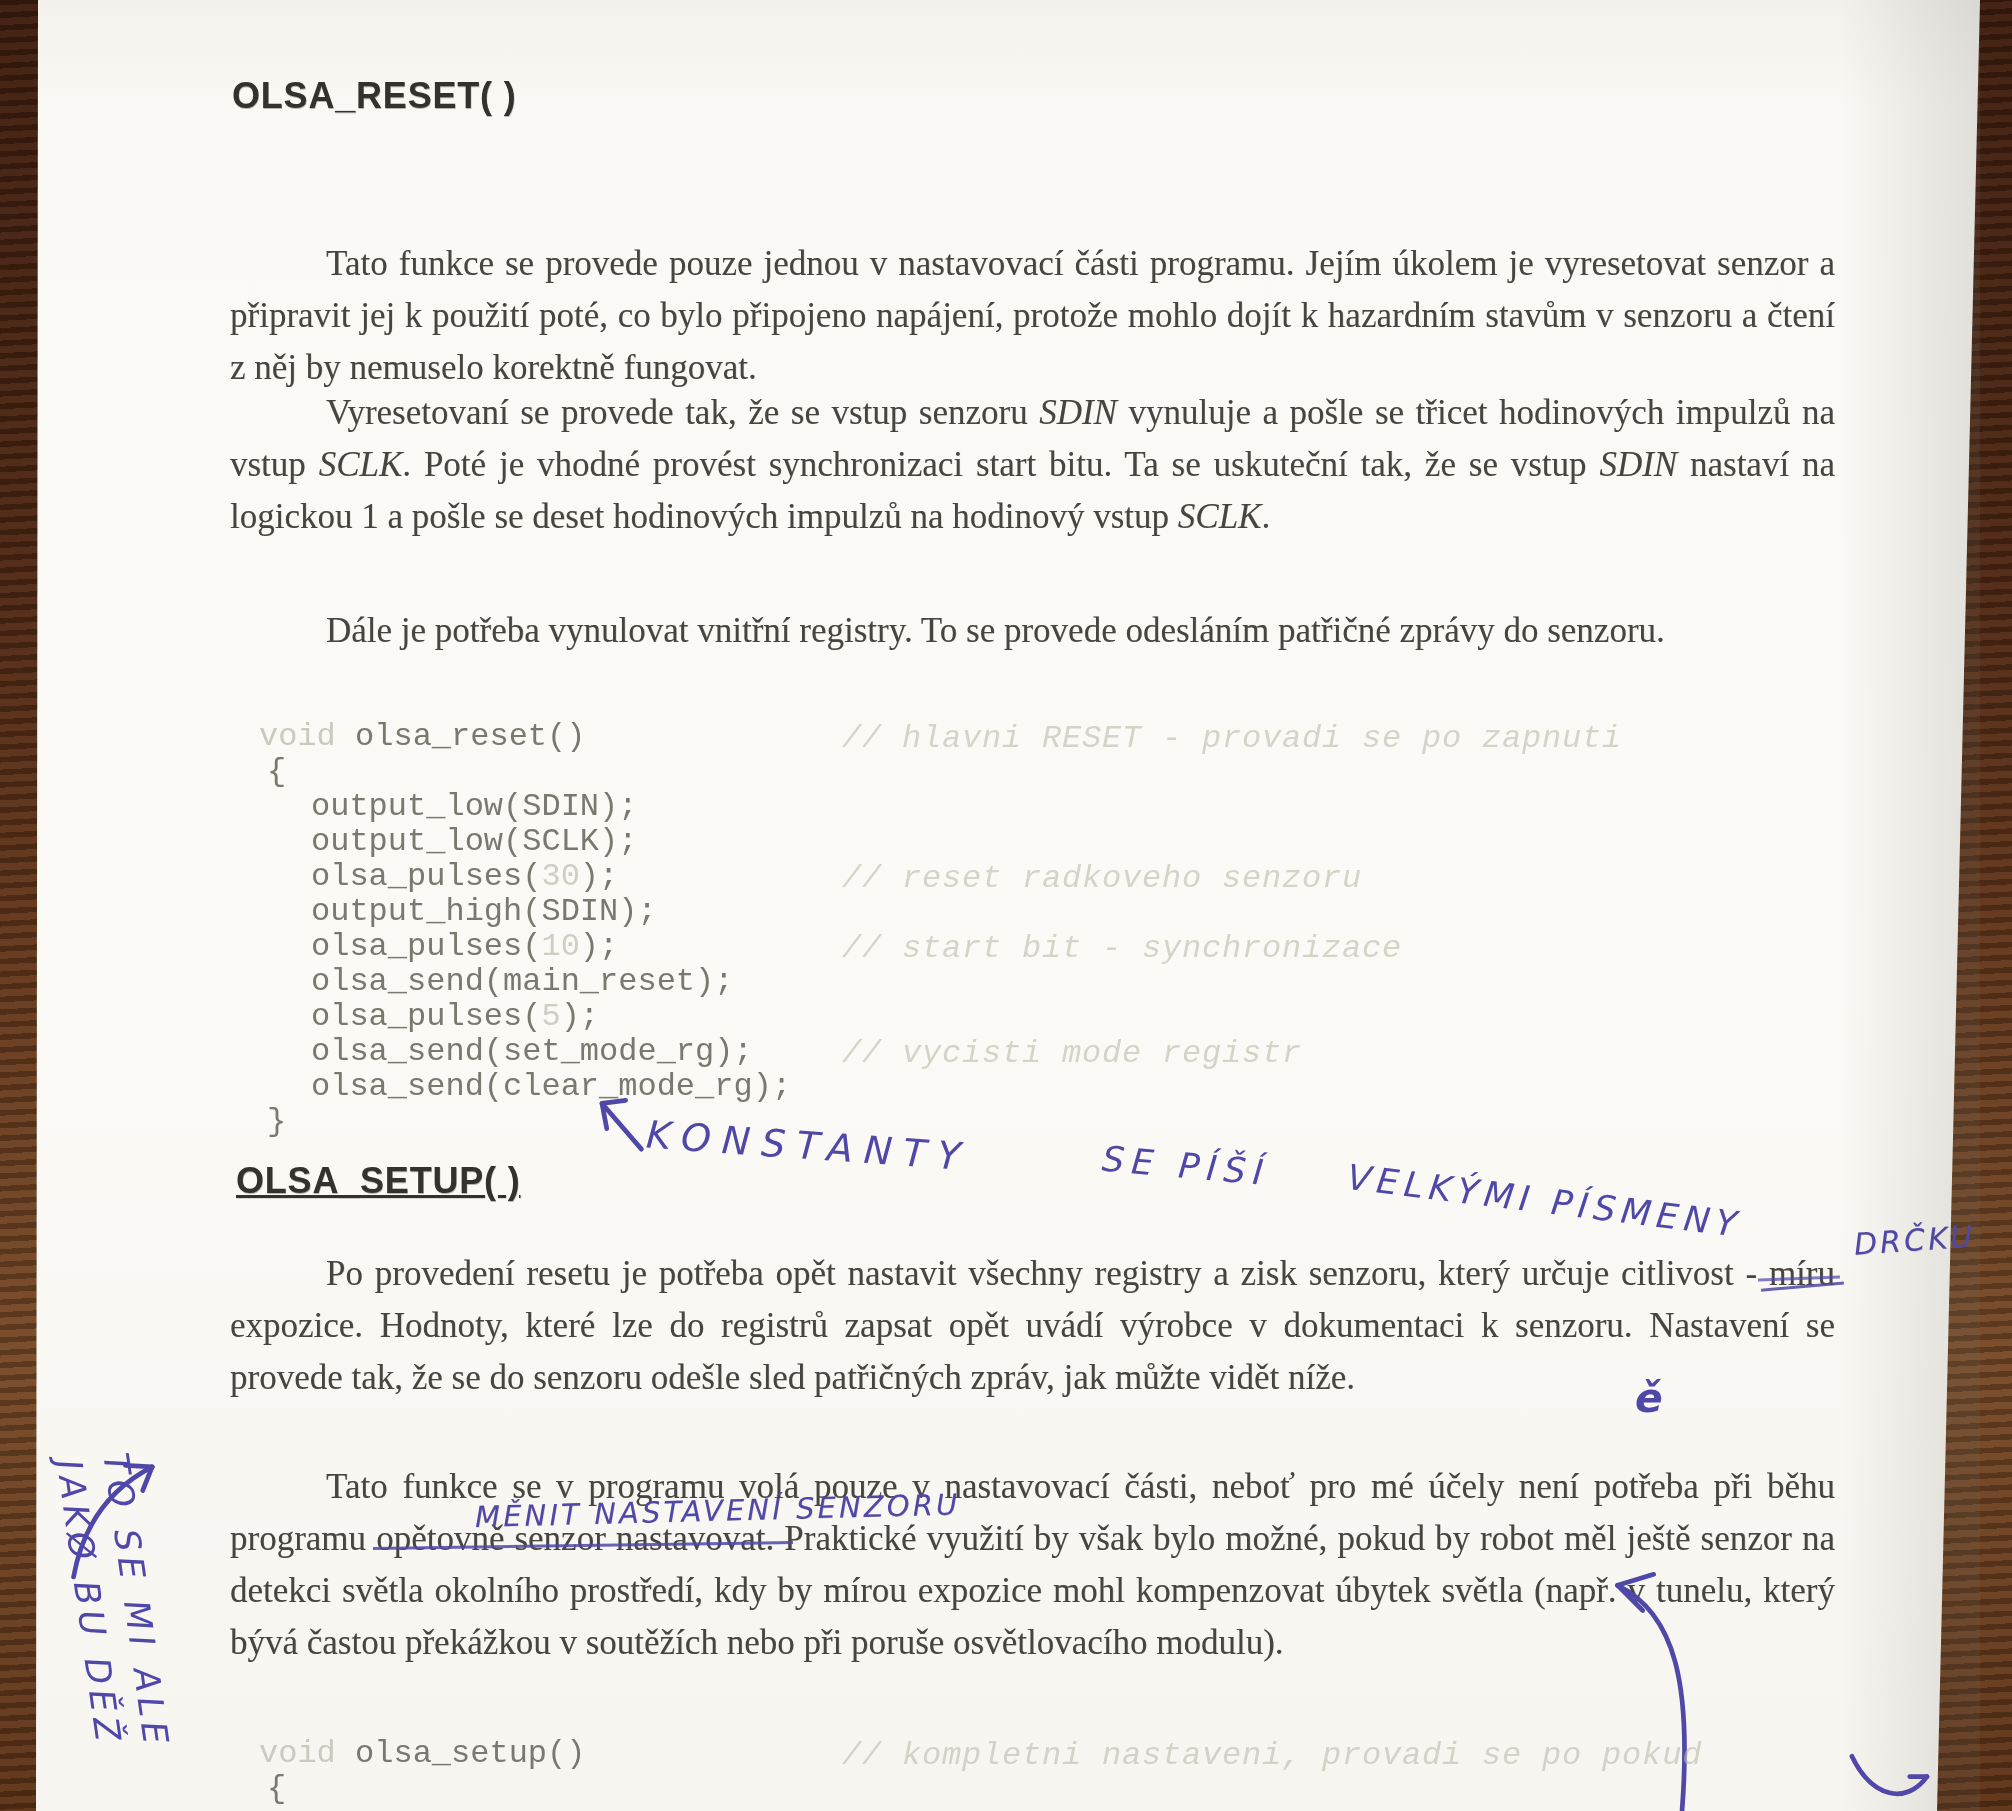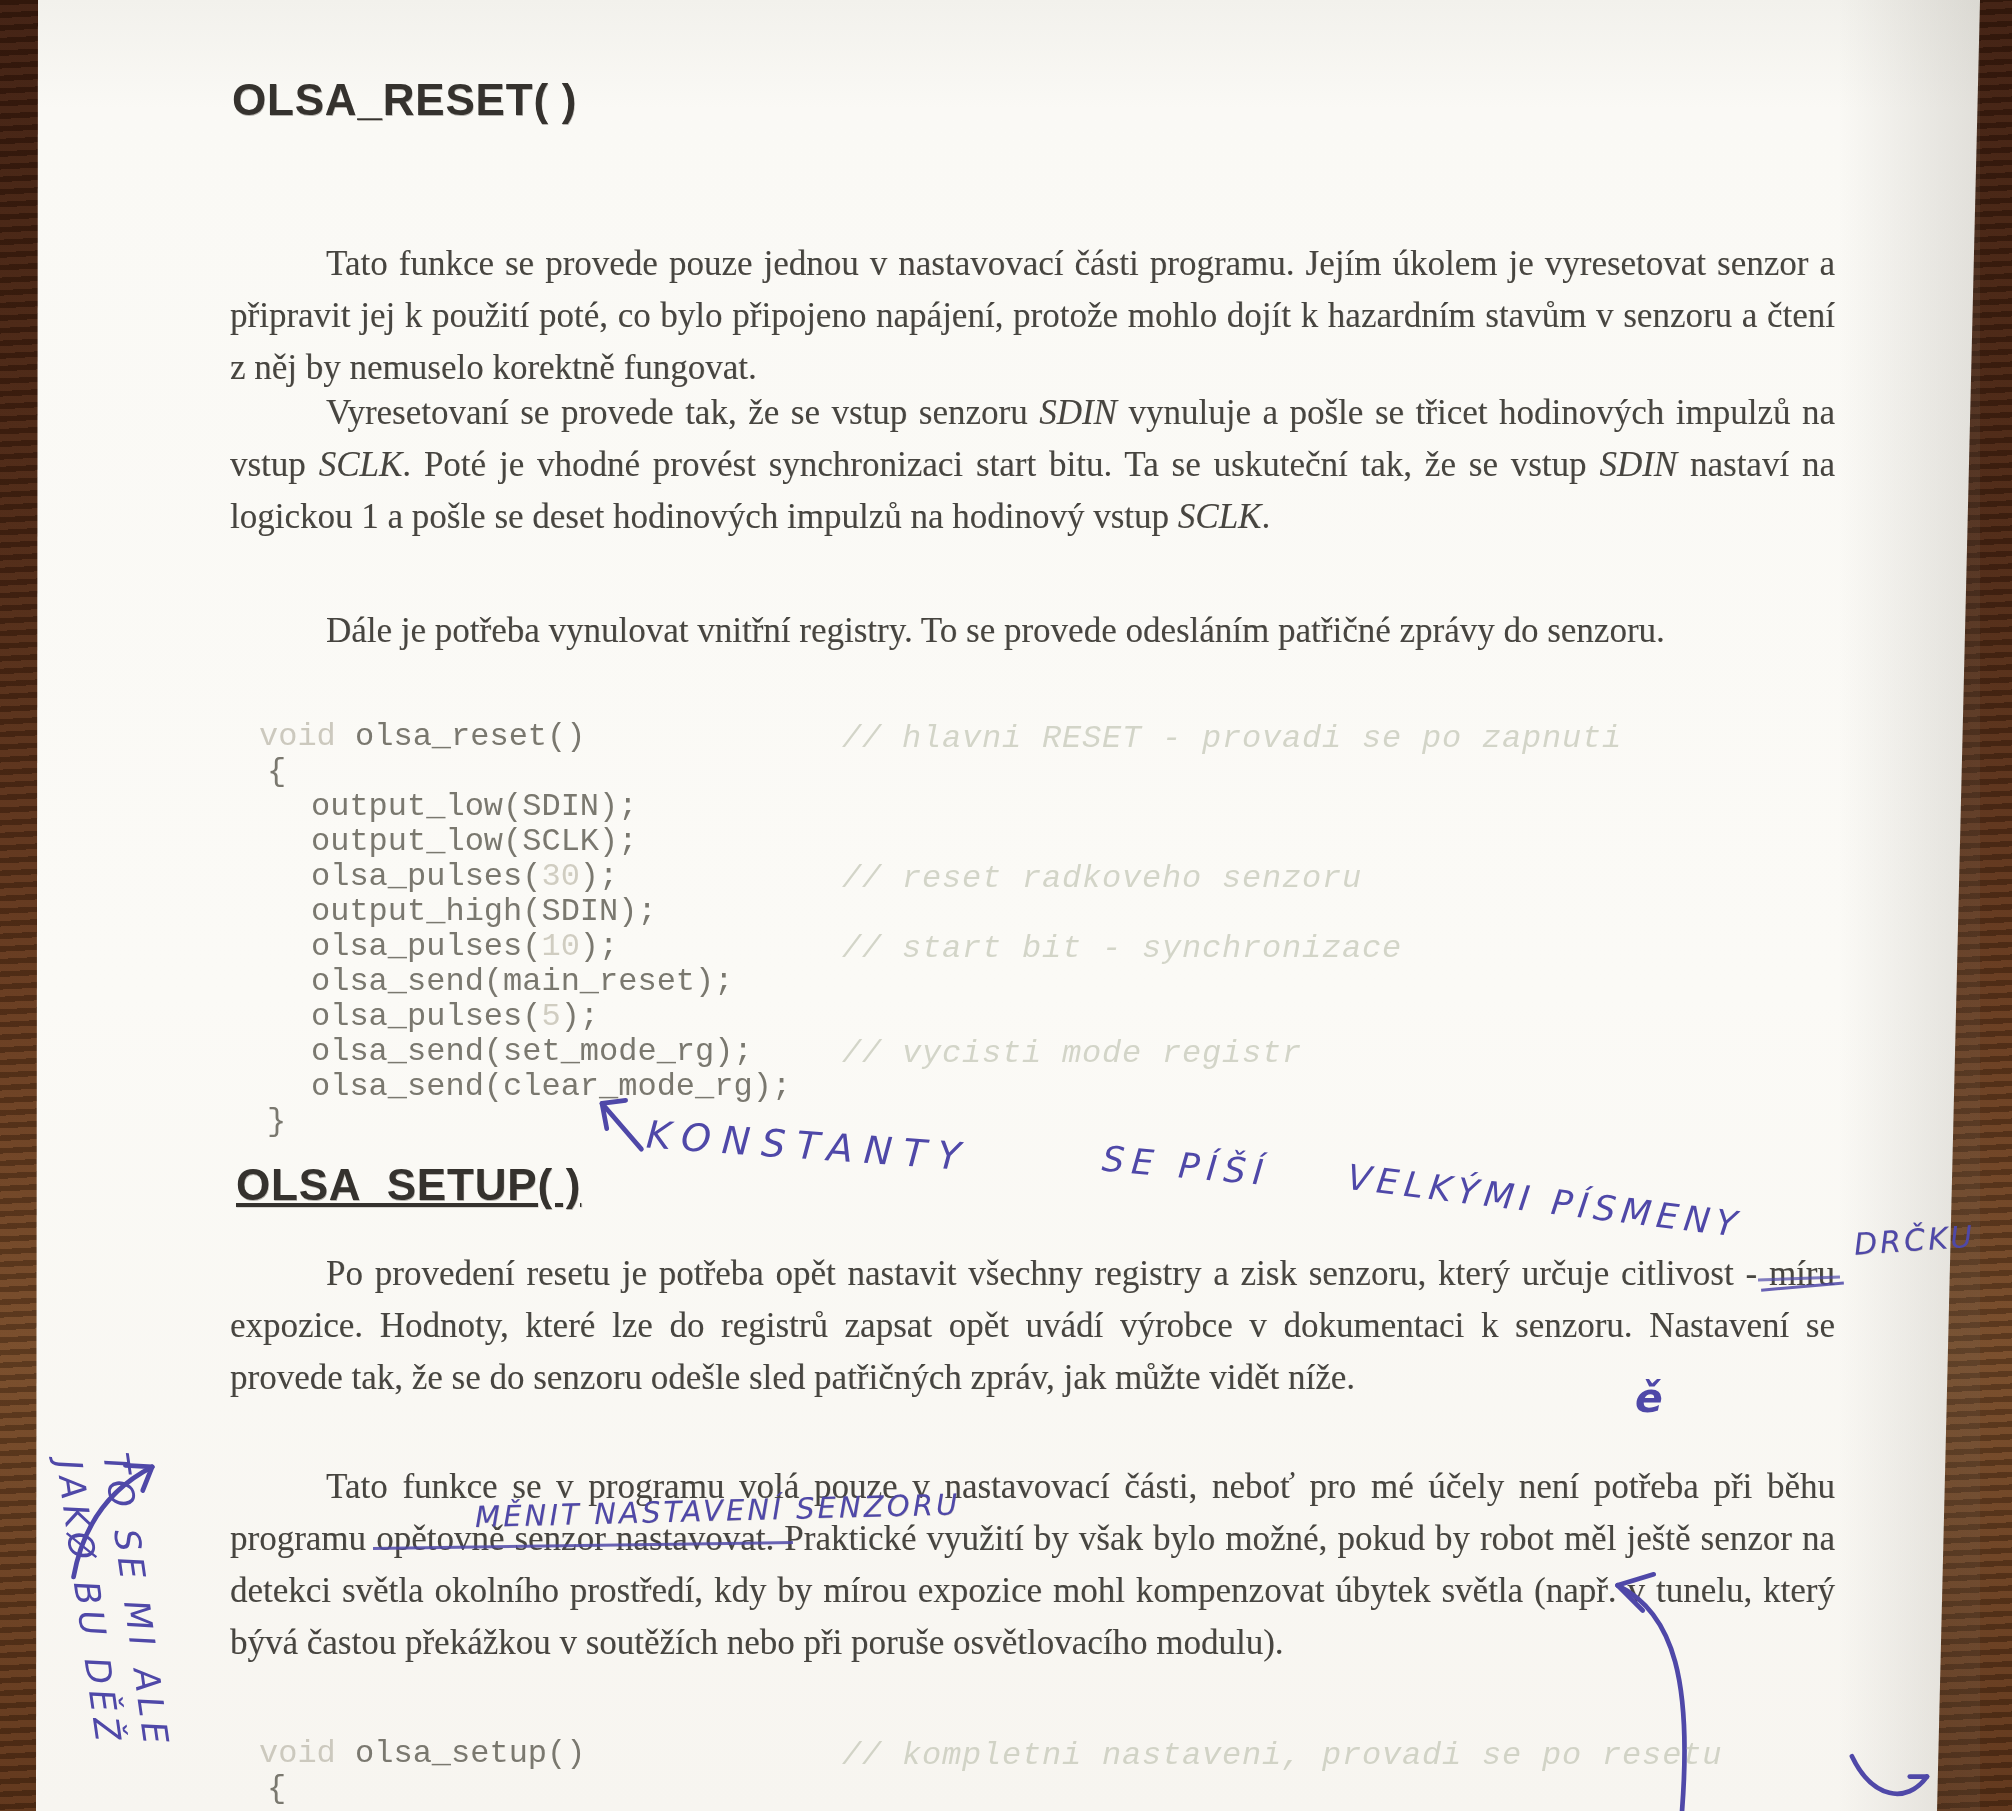--- a/index.html
+++ b/index.html
@@ -9,21 +9,21 @@
   .stage::before{content:"";position:absolute;inset:0;
     background:repeating-linear-gradient(177deg,rgba(0,0,0,.22) 0 5.5px,rgba(255,255,255,.03) 5.5px 12.6px);
     pointer-events:none;}
   .paper{position:absolute;inset:0;
     clip-path:polygon(38px 0,1980px 0,1937px 1811px,36px 1811px);
     background:linear-gradient(180deg,#f2f1ec 0%,#faf9f5 6%,#fbfaf6 55%,#f7f5f0 100%);}
   .paper-shade{position:absolute;top:0;bottom:0;right:33px;width:142px;
     background:linear-gradient(90deg,rgba(0,0,0,0) 0%,rgba(110,104,92,.10) 55%,rgba(110,104,92,.18) 100%);
     clip-path:polygon(0 0,100% 0,100% 100%,0 100%);}
   .heading{position:absolute;margin:0;font-family:"Liberation Sans",sans-serif;
-    font-weight:bold;font-size:44px;color:#35322e;letter-spacing:0.8px;
+    font-weight:bold;font-size:36px;color:#35322e;letter-spacing:0.8px;
     text-shadow:0.5px 0.5px 0.6px rgba(60,55,50,.35);}
   #h-reset{left:232px;top:75px;}
   #h-setup{left:236px;top:1160px;text-decoration:underline;}
   .para{position:absolute;margin:0;left:230px;width:1605px;font-size:35px;line-height:52px;
     color:#474540;text-align:justify;text-indent:96px;
     text-shadow:0.4px 0.4px 0.6px rgba(90,80,70,.30);}
   #p1{top:238px;}
   #p2{top:387px;}
   #p3{top:605px;}
   #p4{top:1248px;}
@@ -114,15 +114,15 @@
   <svg class="hand-svg" style="left:1572px;top:1568px;" width="338" height="243" viewBox="0 0 430 309">
     <path d="M 58 22 C 132 58 152 150 140 309"></path>
     <path d="M 58 22 L 104 8"></path>
     <path d="M 58 22 L 90 54"></path>
   </svg>
   <svg class="hand-svg" style="left:1844px;top:1750px;" width="94" height="61" viewBox="0 0 120 78">
     <path d="M 10 8 C 36 62 80 70 106 34"></path>
     <path d="M 106 34 L 84 34"></path>
   </svg>
 
-  <div class="code" id="code-setup"><div class="code-line ind0"><span class="kw">void </span><span>olsa_setup()</span><span class="code-comment">// kompletni nastaveni, provadi se po resetu</span></div><div class="code-line ind1"><span>{</span></div></div>
+  <div class="code" id="code-setup"><div class="code-line ind0"><span class="kw">void </span><span>olsa_setup()</span><span class="code-comment">// kompletni nastaveni, provadi se po pokud</span></div><div class="code-line ind1"><span>{</span></div></div>
 </div>
 
 
 </body></html>

